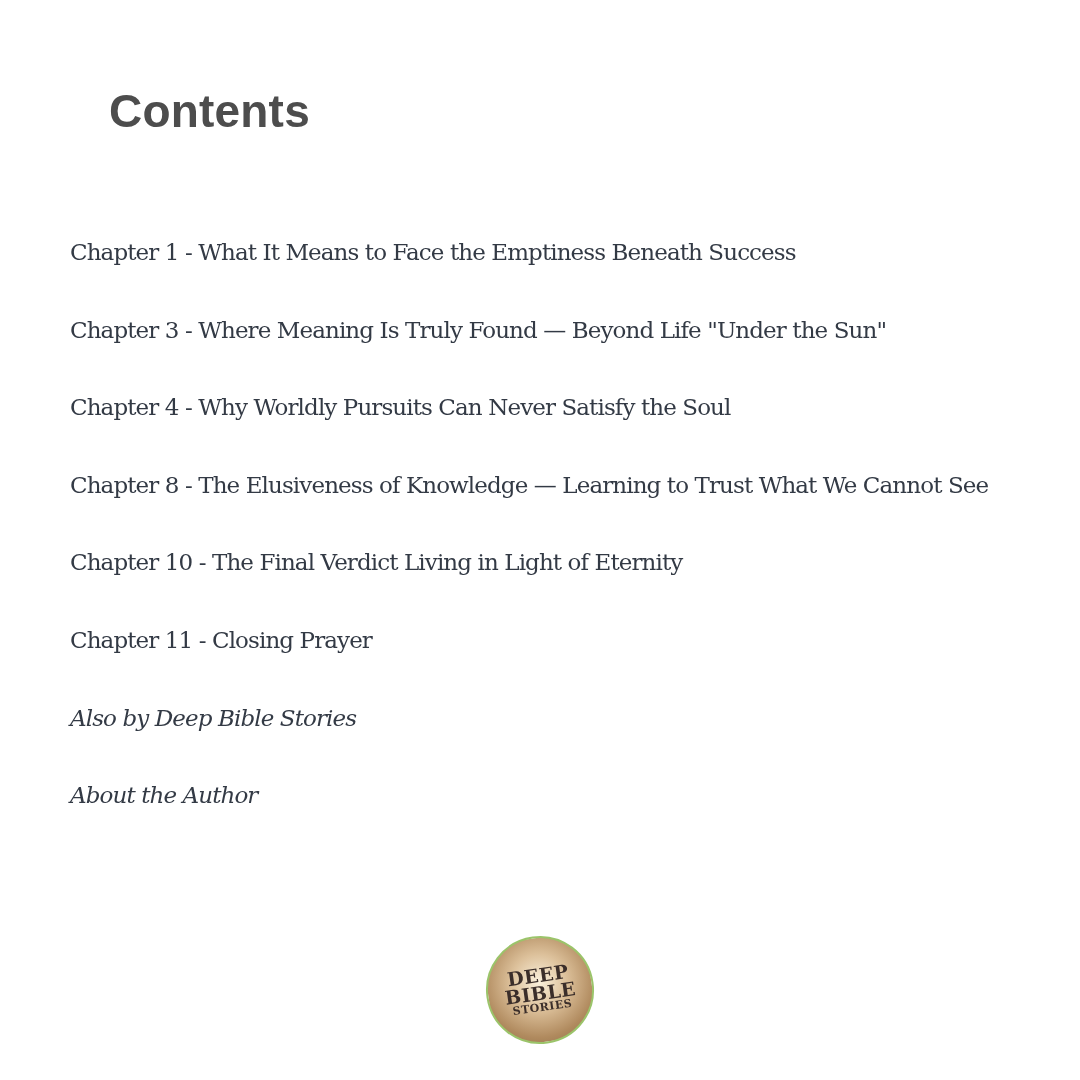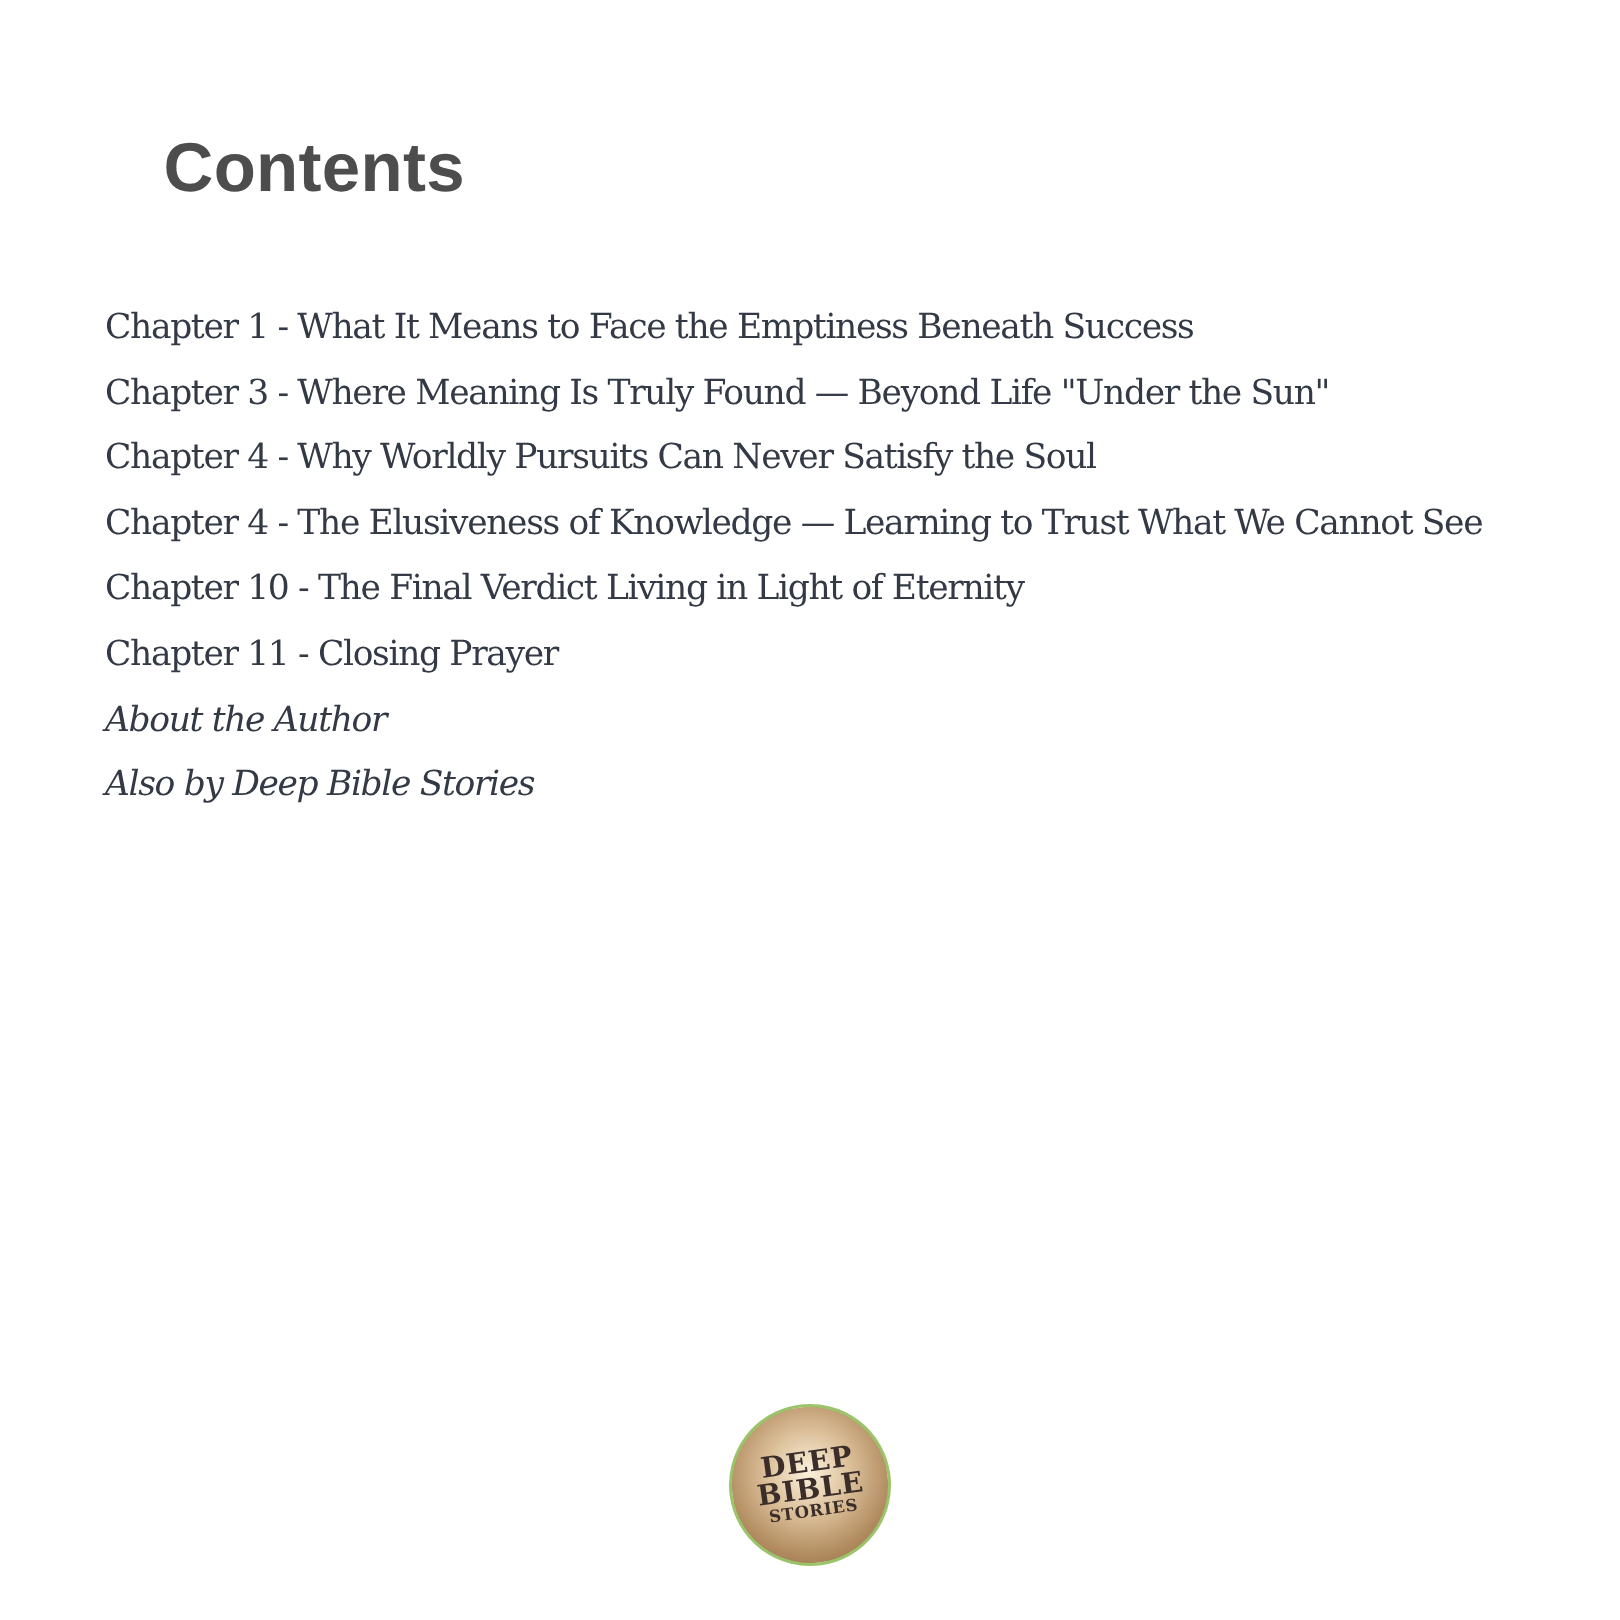--- a/index.html
+++ b/index.html
@@ -15,20 +15,21 @@
     }
     .toc {
       position: absolute; left: 70px; top: 197px;
       margin: 0; padding: 0; list-style: none;
       font-family: "DejaVu Serif", serif;
     }
     .toc li {
       height: 43.6px; line-height: 43.6px;
       font-size: 23px; color: #333a45; white-space: nowrap;
       letter-spacing: -0.9px;
+      margin-top: 34px;
     }
     .toc li.italic { font-style: italic; }
     .logo {
       position: absolute; left: 486px; top: 936px;
       width: 104px; height: 104px; border-radius: 50%;
       border: 2px solid #9bc46a;
       background: radial-gradient(circle at 50% 42%, #fbf1dc 0%, #dcc09a 35%, #b08a5e 70%, #8a6a48 100%);
       display: flex; flex-direction: column; align-items: center; justify-content: center;
       transform: rotate(-8deg);
       font-family: "DejaVu Serif", serif; color: #3b2e2a; font-weight: bold;
@@ -40,24 +41,24 @@
   </style>
 </head>
 <body>
 
 <h1 class="title">Contents</h1>
 
 <ul class="toc">
   <li>Chapter 1 - What It Means to Face the Emptiness Beneath Success</li>
   <li>Chapter 3 - Where Meaning Is Truly Found — Beyond Life "Under the Sun"</li>
   <li>Chapter 4 - Why Worldly Pursuits Can Never Satisfy the Soul</li>
-  <li>Chapter 4 - The Elusiveness of Knowledge — Learning to Trust What We Cannot See</li>
+  <li>Chapter 8 - The Elusiveness of Knowledge — Learning to Trust What We Cannot See</li>
   <li>Chapter 10 - The Final Verdict Living in Light of Eternity</li>
   <li>Chapter 11 - Closing Prayer</li>
+  <li class="italic">Also by Deep Bible Stories</li>
   <li class="italic">About the Author</li>
-  <li class="italic">Also by Deep Bible Stories</li>
 </ul>
 
 <div class="logo">
   <span class="l1">DEEP</span>
   <span class="l2">BIBLE</span>
   <span class="l3">STORIES</span>
 </div>
 
 </body></html>

